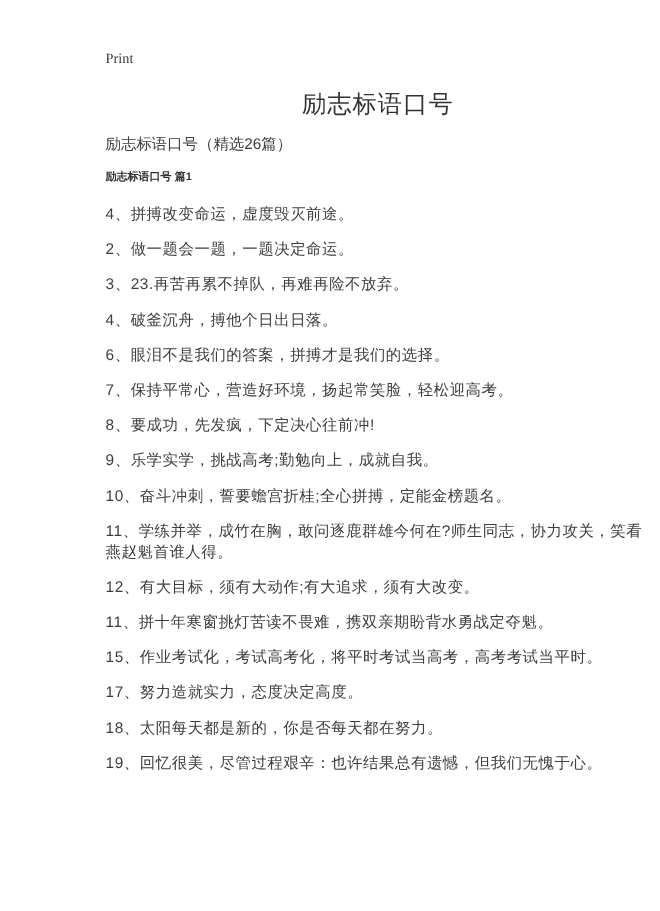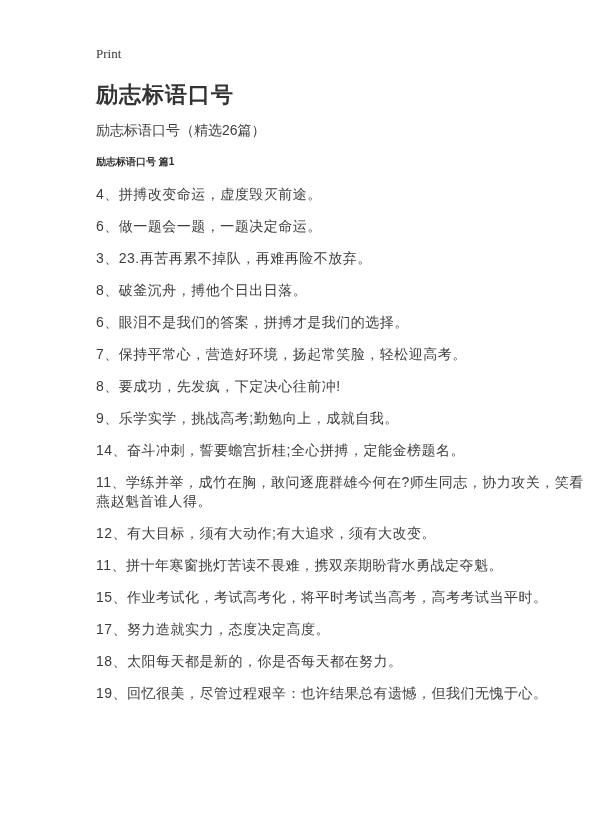--- a/index.html
+++ b/index.html
@@ -21,22 +21,23 @@
   .print-label {
     font-family: "Liberation Serif", "DejaVu Serif", serif;
     font-size: 13px;
     color: #3a3a3a;
     margin: 0;
     line-height: 15px;
     display: inline-block;
     cursor: pointer;
   }
   .doc-title {
+    text-align: center;
     font-size: 22px;
-    font-weight: bold;
+    font-weight: normal;
     color: #333333;
     margin: 18px 0 0 0;
     line-height: 29px;
     letter-spacing: 1px;
   }
   .doc-subtitle {
     font-size: 14px;
     font-weight: normal;
     color: #3d3d3d;
     margin: 12px 0 0 0;
@@ -65,28 +66,28 @@
   <span class="print-label">Print</span>
 
   <h1 class="doc-title">励志标语口号</h1>
 
   <p class="doc-subtitle">励志标语口号（精选26篇）</p>
 
   <h2 class="section-heading">励志标语口号 篇1</h2>
 
   <div class="slogan-list">
       <p class="slogan">4、拼搏改变命运，虚度毁灭前途。</p>
-      <p class="slogan">6、做一题会一题，一题决定命运。</p>
+      <p class="slogan">2、做一题会一题，一题决定命运。</p>
       <p class="slogan">3、23.再苦再累不掉队，再难再险不放弃。</p>
-      <p class="slogan">8、破釜沉舟，搏他个日出日落。</p>
+      <p class="slogan">4、破釜沉舟，搏他个日出日落。</p>
       <p class="slogan">6、眼泪不是我们的答案，拼搏才是我们的选择。</p>
       <p class="slogan">7、保持平常心，营造好环境，扬起常笑脸，轻松迎高考。</p>
       <p class="slogan">8、要成功，先发疯，下定决心往前冲!</p>
       <p class="slogan">9、乐学实学，挑战高考;勤勉向上，成就自我。</p>
-      <p class="slogan">14、奋斗冲刺，誓要蟾宫折桂;全心拼搏，定能金榜题名。</p>
+      <p class="slogan">10、奋斗冲刺，誓要蟾宫折桂;全心拼搏，定能金榜题名。</p>
       <p class="slogan">11、学练并举，成竹在胸，敢问逐鹿群雄今何在?师生同志，协力攻关，笑看燕赵魁首谁人得。</p>
       <p class="slogan">12、有大目标，须有大动作;有大追求，须有大改变。</p>
       <p class="slogan">11、拼十年寒窗挑灯苦读不畏难，携双亲期盼背水勇战定夺魁。</p>
       <p class="slogan">15、作业考试化，考试高考化，将平时考试当高考，高考考试当平时。</p>
       <p class="slogan">17、努力造就实力，态度决定高度。</p>
       <p class="slogan">18、太阳每天都是新的，你是否每天都在努力。</p>
       <p class="slogan">19、回忆很美，尽管过程艰辛：也许结果总有遗憾，但我们无愧于心。</p>
     </div>
 </div>
 

